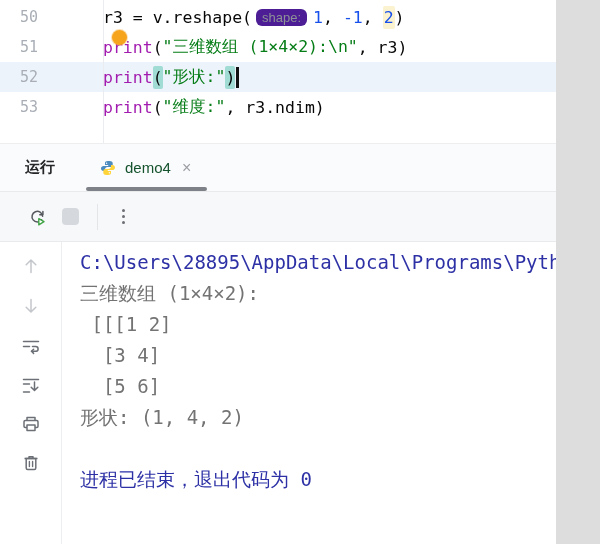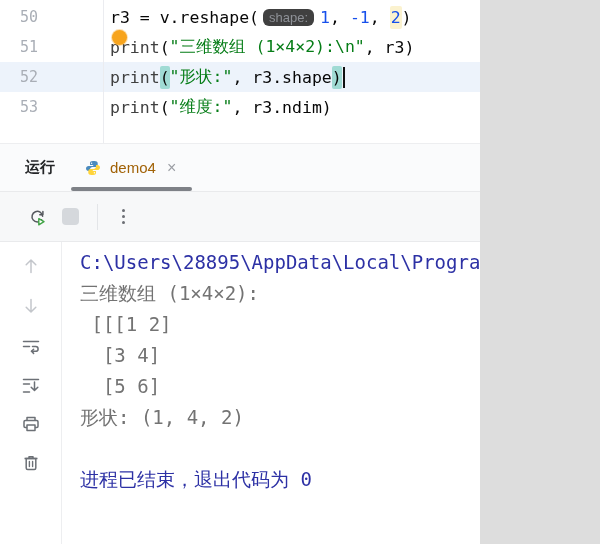--- a/index.html
+++ b/index.html
@@ -1,62 +1,62 @@
 <!DOCTYPE html>
 <html><head>
 <meta charset="utf-8">
 <style>
   * { margin:0; padding:0; box-sizing:border-box; }
   body { background:#ddd; }
   .app {
-    position:relative; width:480px; height:544px; overflow:hidden;
+    position:relative; width:556px; height:544px; overflow:hidden;
     background:#ffffff; font-family:"Liberation Sans", sans-serif;
   }
   
   .editor { position:relative; height:143px; background:#fff; padding-top:2px; }
   .gutter-divider { position:absolute; left:103px; top:0; width:1px; height:143px; background:#EBECF0; }
   .ed-row { display:flex; align-items:center; height:30px; }
   .ed-row.current { background:#EDF3FB;align-items:center; }
   .ed-num {
     flex:0 0 103px; padding-left:20px;
     font-family:"DejaVu Sans Mono","Liberation Mono",monospace;
     font-size:15px; color:#A9AEB6;
   }
   .ed-code {
-    padding-left:7px; white-space:pre;
+    white-space:pre;
     font-family:"DejaVu Sans Mono","Liberation Mono",monospace;
     font-size:16.5px; color:#070707; display:flex; align-items:center;
   }
   .seg { white-space:pre; }
   .seg-plain { color:#070707; }
-  .seg-kw    { color:#404040; }
+  .seg-kw    { color:#a21caf; }
   .seg-str   { color:#067D17; }
   .seg-num   { color:#1750EB; }
   .seg-numhl { color:#1750EB; background:#FBF2CF; border-radius:2px; padding:2px 1px; }
   .seg-parenhl { color:#070707; background:#A0DBD4; border-radius:2px; padding:2px 0; }
   .seg-hint {
     font-family:"Liberation Sans", sans-serif; font-size:13px;
-    color:#8E9197; background:#404040; border-radius:6px;
+    color:#8E9197; background:#4c1d95; border-radius:6px;
     padding:1px 6px; margin:0 6px 0 4px;
   }
   .caret { display:inline-block; width:2.5px; height:21px; background:#101010; margin-left:1px; }
   .breakpoint-dot {
     position:absolute; left:112px; top:30px; width:15px; height:15px;
     border-radius:50%; background:#F7A41D; box-shadow:0 0 0 1px rgba(247,164,29,.35);
   }
   
   .tabbar {
     height:49px; background:#FAFBFC; border-top:1px solid #EDEEF0;
     border-bottom:1px solid #E9EAEC; display:flex; align-items:stretch; padding-left:25px;
   }
-  .panel-title { align-self:center; font-size:15px; font-weight:bold; color:#232527; margin-right:16px; }
+  .panel-title { align-self:center; font-size:15px; font-weight:bold; color:#232527; margin-right:31px; }
   .tab {
     position:relative; display:flex; align-items:center; gap:9px; padding:0 16px 0 14px;
   }
-  .tab-label { font-size:15px; color:#a16207; }
+  .tab-label { font-size:15px; color:#14532d; }
   .tab-close { font-size:16px; color:#9B9EA4; line-height:1; margin-left:2px; cursor:default; }
   .tab-underline { position:absolute; left:0; right:0; bottom:0; height:4px; background:#7E8187; border-radius:4px; }
   
   .toolbar {
     height:50px; background:#F7F8F9; border-bottom:1px solid #E9EAEC;
     display:flex; align-items:center; padding-left:28px; gap:14px;
   }
   .tb-divider { width:1px; height:26px; background:#E3E5E8; margin:0 4px; }
   .stop-btn { width:17px; height:17px; background:#D5D8DC; border-radius:4px; }
   .kebab { display:flex; flex-direction:column; gap:3px; padding:2px 6px; }
@@ -87,21 +87,21 @@
         <div class="ed-row">
           <span class="ed-num">50</span>
           <span class="ed-code"><span class="seg seg-plain">r3 = v.reshape(</span><span class="seg seg-hint">shape:</span><span class="seg seg-num">1</span><span class="seg seg-plain">, </span><span class="seg seg-num">-1</span><span class="seg seg-plain">, </span><span class="seg seg-numhl">2</span><span class="seg seg-plain">)</span></span>
         </div>
         <div class="ed-row">
           <span class="ed-num">51</span>
           <span class="ed-code"><span class="seg seg-kw">print</span><span class="seg seg-plain">(</span><span class="seg seg-str">"三维数组 (1×4×2):\n"</span><span class="seg seg-plain">, r3)</span></span>
         </div>
         <div class="ed-row current">
           <span class="ed-num">52</span>
-          <span class="ed-code"><span class="seg seg-kw">print</span><span class="seg seg-parenhl">(</span><span class="seg seg-str">"形状:"</span><span class="seg seg-plain">, r3.shape</span><span class="seg seg-parenhl">)</span><span class="caret"></span></span>
+          <span class="ed-code"><span class="seg seg-kw">print</span><span class="seg seg-parenhl">(</span><span class="seg seg-str">"形状:"</span><span class="seg seg-parenhl">)</span><span class="caret"></span></span>
         </div>
         <div class="ed-row">
           <span class="ed-num">53</span>
           <span class="ed-code"><span class="seg seg-kw">print</span><span class="seg seg-plain">(</span><span class="seg seg-str">"维度:"</span><span class="seg seg-plain">, r3.ndim)</span></span>
         </div>
       </div>
     <div class="gutter-divider"></div>
     <div class="breakpoint-dot" style="display: block; top: 30px;"></div>
   </div>
 

